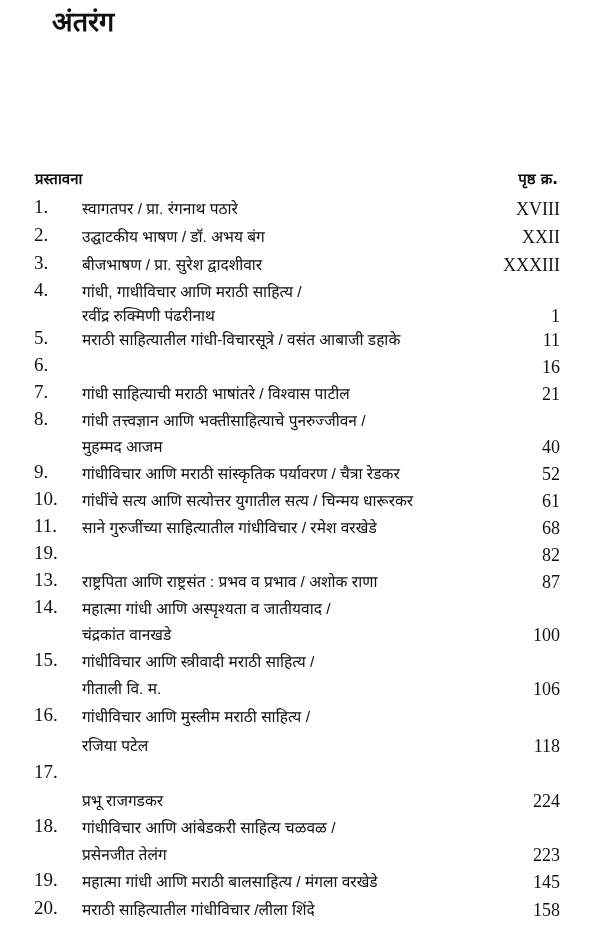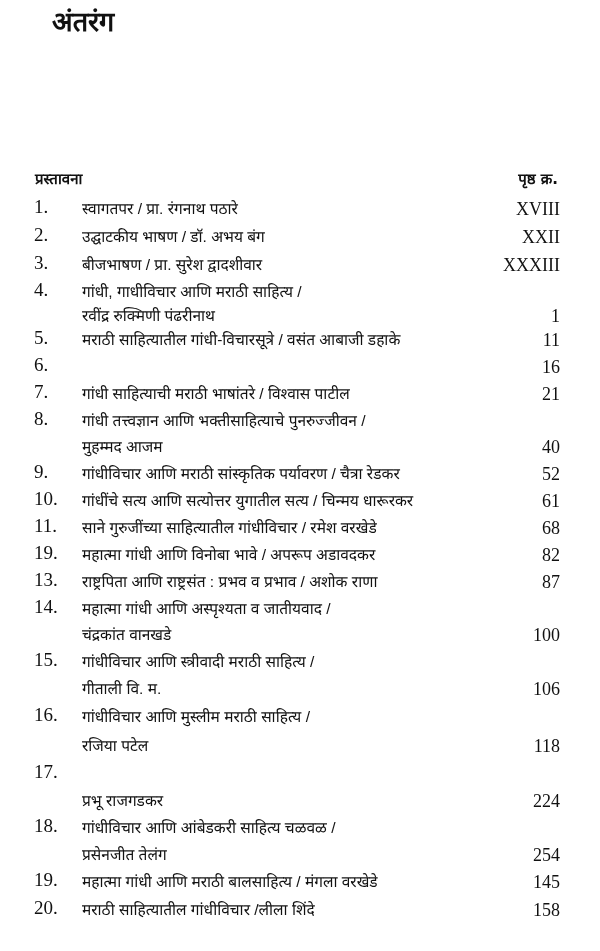--- a/index.html
+++ b/index.html
@@ -89,21 +89,20 @@
 </div>
 
 <div class="row" style="top:514px">
   <span class="num">11.</span>
   <span class="txt">साने गुरुजींच्या साहित्यातील गांधीविचार / रमेश वरखेडे</span>
   <span class="pg">68</span>
 </div>
 
 <div class="row" style="top:541px">
   <span class="num">19.</span>
-  <span class="txt">महात्मा गांधी आणि विनोबा भावे / अपरूप अडावदकर</span>
   <span class="pg">82</span>
 </div>
 
 <div class="row" style="top:568px">
   <span class="num">13.</span>
   <span class="txt">राष्ट्रपिता आणि राष्ट्रसंत : प्रभव व प्रभाव / अशोक राणा</span>
   <span class="pg">87</span>
 </div>
 
 <div class="row" style="top:595px">
@@ -140,21 +139,21 @@
   <span class="txt">प्रभू राजगडकर</span>
   <span class="pg">224</span>
 </div>
 
 <div class="row" style="top:814px">
   <span class="num">18.</span>
   <span class="txt">गांधीविचार आणि आंबेडकरी साहित्य चळवळ /</span>
 </div>
 <div class="row" style="top:841px">
   <span class="txt">प्रसेनजीत तेलंग</span>
-  <span class="pg">254</span>
+  <span class="pg">223</span>
 </div>
 
 <div class="row" style="top:868px">
   <span class="num">19.</span>
   <span class="txt">महात्मा गांधी आणि मराठी बालसाहित्य / मंगला वरखेडे</span>
   <span class="pg">145</span>
 </div>
 
 <div class="row" style="top:896px">
   <span class="num">20.</span>

